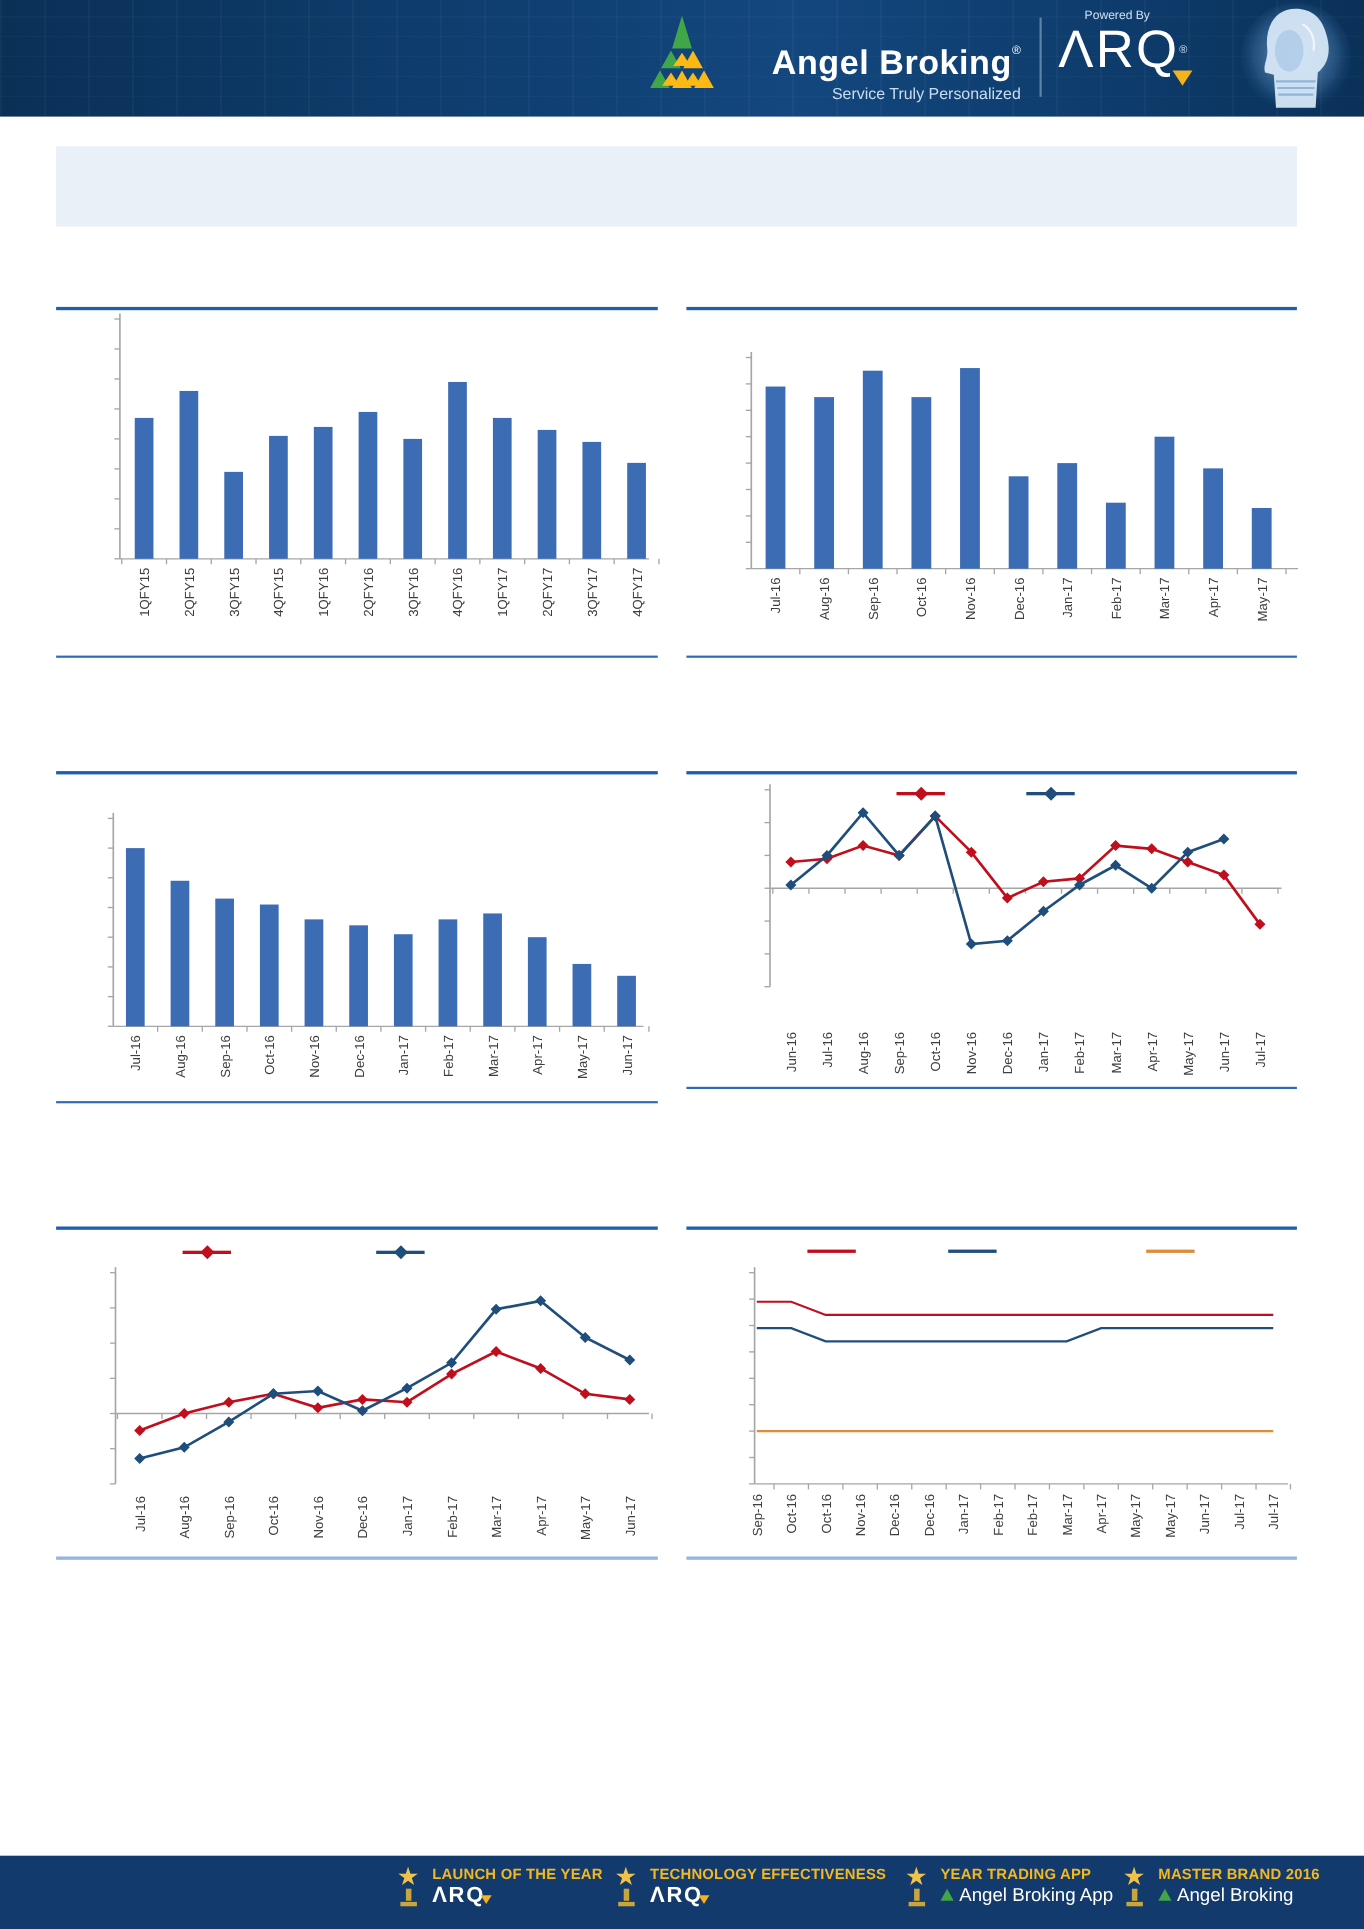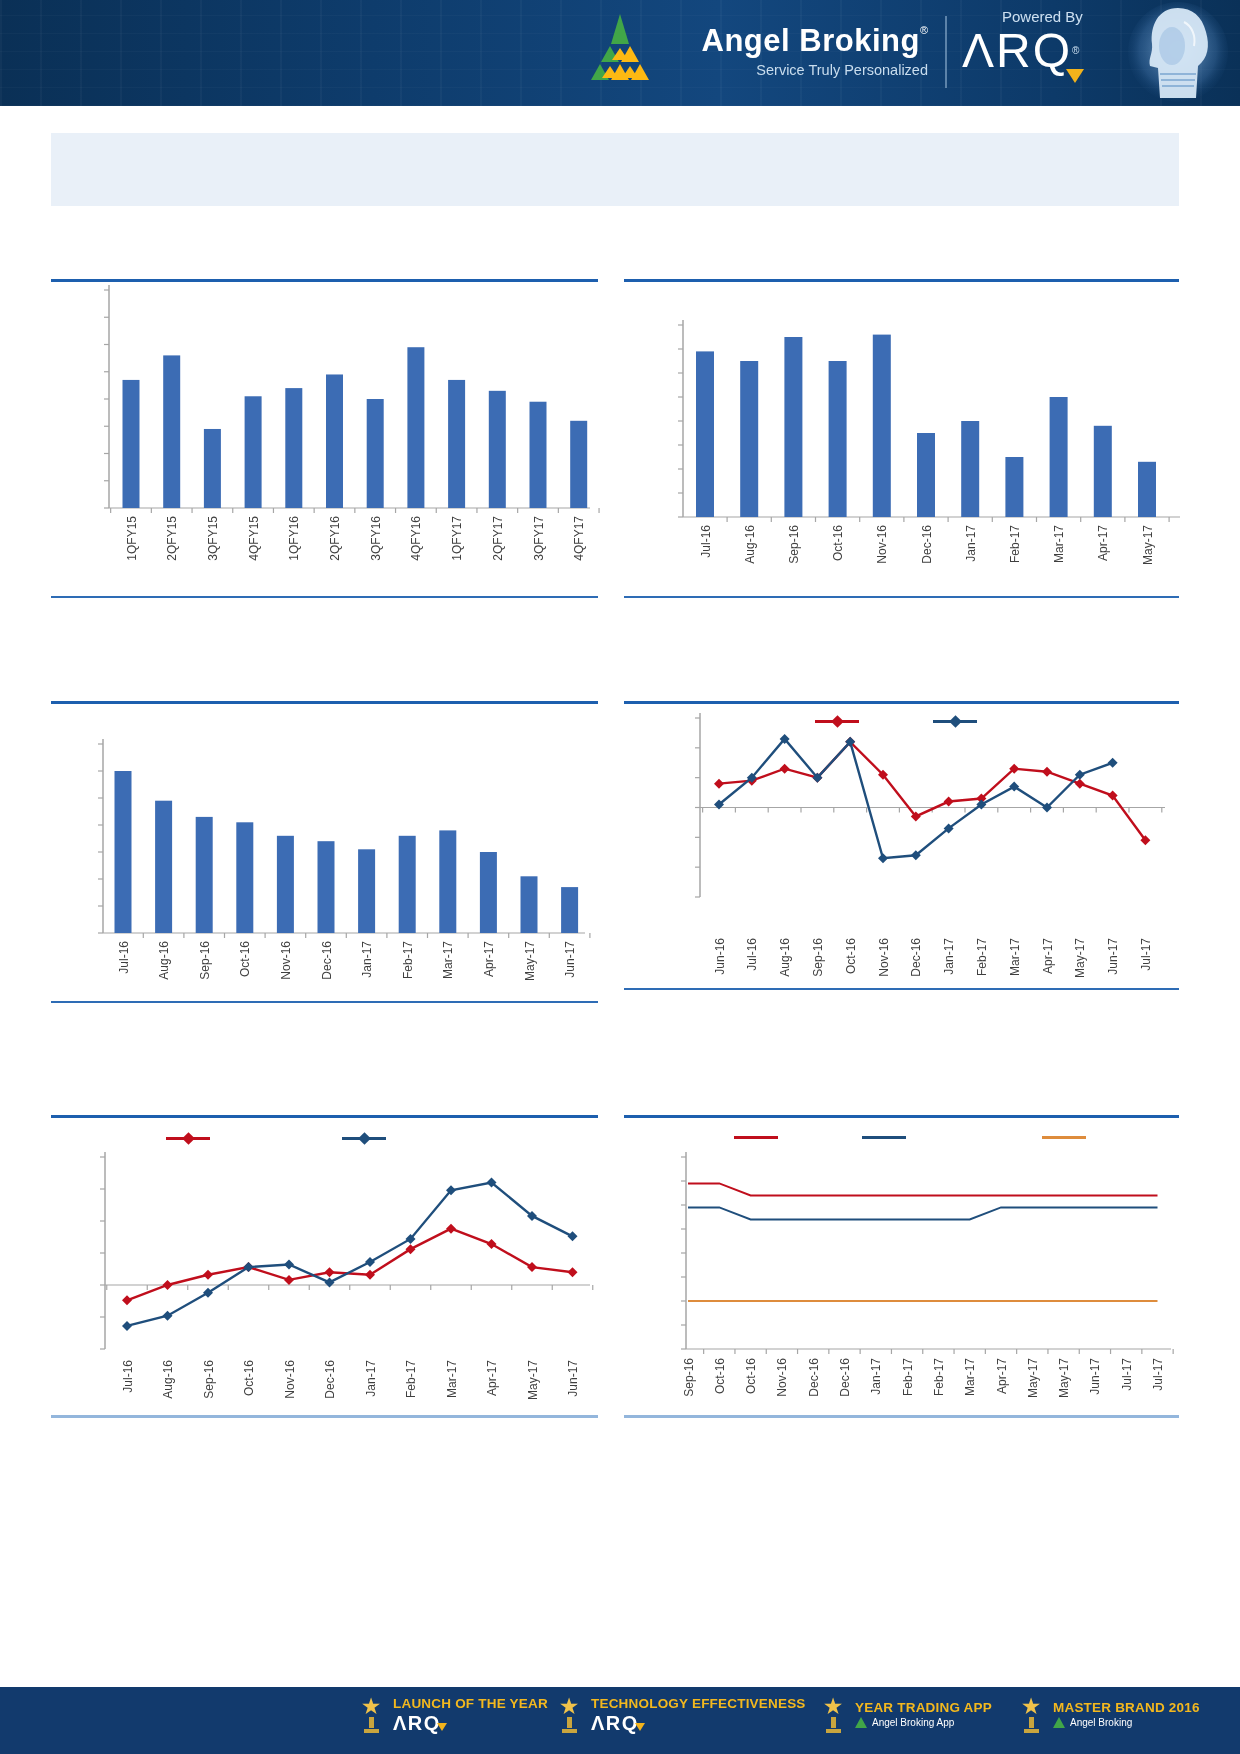--- a/index.html
+++ b/index.html
@@ -5,27 +5,27 @@
   html,body{margin:0;padding:0;background:#fff;}
   .page{position:relative;width:1240px;height:1754px;background:#fff;overflow:hidden;
         font-family:"Liberation Sans", sans-serif;}
   
   .top-header{position:absolute;left:0;top:0;width:1240px;height:106px;
     background:linear-gradient(90deg,#0a3056 0%,#0e3c6c 30%,#13477e 58%,#0d3a69 85%,#0a3158 100%);}
   .top-header:before{content:"";position:absolute;inset:0;
     background:repeating-linear-gradient(90deg,rgba(255,255,255,0.03) 0 2px,transparent 2px 40px),
                repeating-linear-gradient(0deg,rgba(255,255,255,0.025) 0 1px,transparent 1px 18px);}
   .logo-mark{position:absolute;left:586px;top:12px;width:72px;height:80px;}
-  .brand-block{position:absolute;left:666px;top:24px;width:262px;text-align:right;}
+  .brand-block{position:absolute;left:666px;top:40px;width:262px;text-align:right;}
   .brand-name{color:#fff;font-size:31px;font-weight:bold;letter-spacing:0.5px;line-height:34px;}
   .brand-reg{color:#fff;font-size:11px;vertical-align:top;}
   .brand-tagline{color:#c9ddee;font-size:14.5px;margin-top:4px;}
   .header-divider{position:absolute;left:945px;top:16px;width:2px;height:72px;background:rgba(170,200,228,0.5);}
   .powered-block{position:absolute;left:962px;top:8px;width:160px;}
-  .powered-by{color:#cde0f1;font-size:15px;margin-left:40px;}
+  .powered-by{color:#cde0f1;font-size:11px;margin-left:24px;}
   .arq-wordmark{position:relative;color:#fff;font-size:48px;font-weight:normal;letter-spacing:2px;line-height:52px;}
   .arq-reg{color:#cde0f1;font-size:10px;vertical-align:top;}
   .arq-tri{position:absolute;left:104px;top:44px;width:0;height:0;
     border-left:9px solid transparent;border-right:9px solid transparent;border-top:14px solid #f2b31c;}
   .head-graphic{position:absolute;left:1126px;top:0px;width:104px;height:106px;}
   
   .banner{position:absolute;left:51px;top:133px;width:1128px;height:73px;background:#e9f0f8;}
   
   .title-line{position:absolute;height:3px;background:#1d5fae;}
   .bottom-line{position:absolute;height:2px;background:#2e6cb5;}
@@ -42,21 +42,21 @@
   .award{position:absolute;top:8px;display:flex;align-items:center;gap:9px;}
   .trophy{display:flex;flex-direction:column;align-items:center;width:26px;}
   .trophy .star{color:#f0c24a;font-size:23px;line-height:22px;}
   .trophy .stem{width:5px;height:11px;background:#c9a53e;}
   .trophy .base{width:15px;height:4px;background:#c9a53e;margin-top:1px;}
   .award-col{display:flex;flex-direction:column;gap:2px;}
   .award-title{color:#f3b81e;font-size:13.5px;font-weight:bold;letter-spacing:0.2px;white-space:nowrap;}
   .award-sub-arq{position:relative;color:#fff;font-size:20px;font-weight:bold;letter-spacing:1.5px;line-height:20px;width:70px;}
   .award-sub-arq .mini-tri{position:absolute;left:44px;top:10px;width:0;height:0;
      border-left:5px solid transparent;border-right:5px solid transparent;border-top:8px solid #f2b31c;}
-  .award-sub-brand{display:flex;align-items:center;gap:5px;color:#fff;font-size:10px;white-space:nowrap;}
+  .award-sub-brand{display:flex;align-items:center;gap:5px;color:#fff;font-size:17px;white-space:nowrap;}
   .mini-angel{width:0;height:0;border-left:6px solid transparent;border-right:6px solid transparent;border-bottom:11px solid #41a648;}
 </style>
 </head>
 <body>
 
 <div class="page">
 
   <div class="top-header">
     <svg class="logo-mark" viewBox="0 0 72 80">
       <polygon points="34,2 25,32 43,32" fill="#41a648"></polygon>

